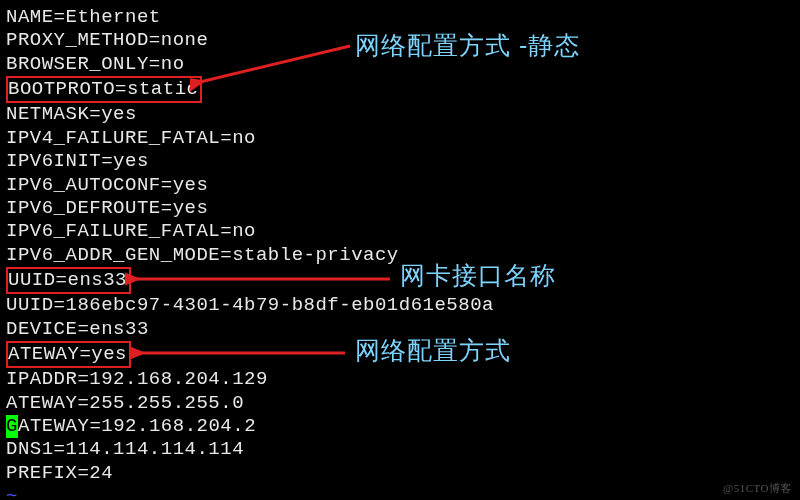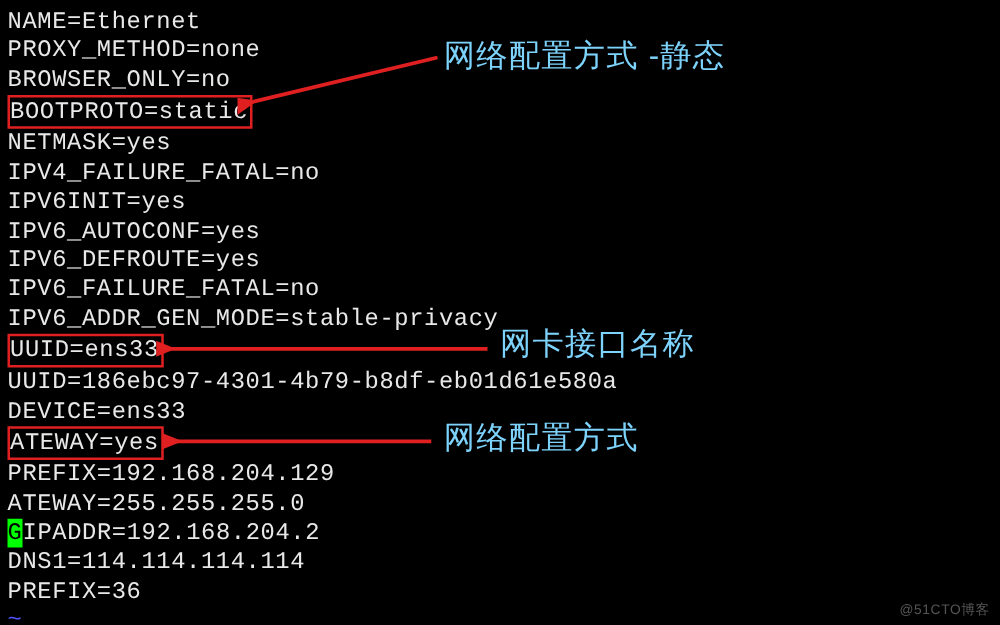--- a/index.html
+++ b/index.html
@@ -35,21 +35,21 @@
     }
     .ann1 { top: 30px; left: 355px; }
     .ann2 { top: 260px; left: 400px; }
     .ann3 { top: 335px; left: 355px; }
     .watermark {
       position: absolute;
       bottom: 4px;
       right: 8px;
       font-size: 11px;
       color: #555;
-      font-family: Liberation Sans, sans-serif;
+      font-family: Liberation Serif, serif;
     }
     svg.arrow {
       position: absolute;
       pointer-events: none;
     }
   </style>
 </head>
 <body>
 
 <div class="line"><span>NAME=Ethernet</span></div>
@@ -60,25 +60,25 @@
 <div class="line"><span>IPV4_FAILURE_FATAL=no</span></div>
 <div class="line"><span>IPV6INIT=yes</span></div>
 <div class="line"><span>IPV6_AUTOCONF=yes</span></div>
 <div class="line"><span>IPV6_DEFROUTE=yes</span></div>
 <div class="line"><span>IPV6_FAILURE_FATAL=no</span></div>
 <div class="line"><span>IPV6_ADDR_GEN_MODE=stable-privacy</span></div>
 <div class="line"><span class="box-red"><span>UUID=ens33</span></span></div>
 <div class="line"><span>UUID=186ebc97-4301-4b79-b8df-eb01d61e580a</span></div>
 <div class="line"><span>DEVICE=ens33</span></div>
 <div class="line"><span class="box-red"><span>ATEWAY=yes</span></span></div>
-<div class="line"><span>PREFIX=192.168.204.129</span></div>
+<div class="line"><span>IPADDR=192.168.204.129</span></div>
 <div class="line"><span>ATEWAY=255.255.255.0</span></div>
-<div class="line"><span class="cursor-g">G</span><span>IPADDR=192.168.204.2</span></div>
+<div class="line"><span class="cursor-g">G</span><span>ATEWAY=192.168.204.2</span></div>
 <div class="line"><span>DNS1=114.114.114.114</span></div>
-<div class="line"><span>PREFIX=36</span></div>
+<div class="line"><span>PREFIX=24</span></div>
 <div class="line tilde"><span>~</span></div>
 
 <div class="annotation ann1">网络配置方式 -静态</div>
 <div class="annotation ann2">网卡接口名称</div>
 <div class="annotation ann3">网络配置方式</div>
 
 <svg class="arrow" style="top:32px;left:190px;" width="170" height="60">
   <defs>
       <marker id="ah1" markerWidth="10" markerHeight="8" refX="2" refY="4" orient="auto">
         <polygon points="10 0, 0 4, 10 8" fill="#e02020"></polygon>

